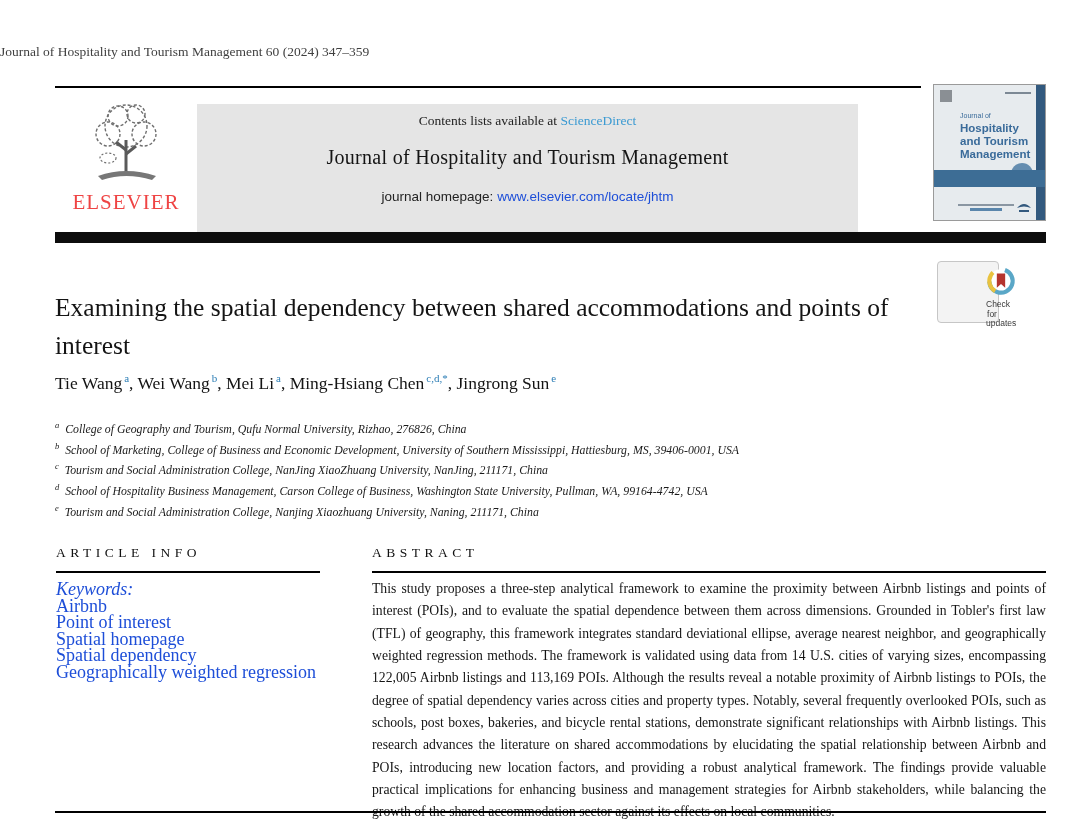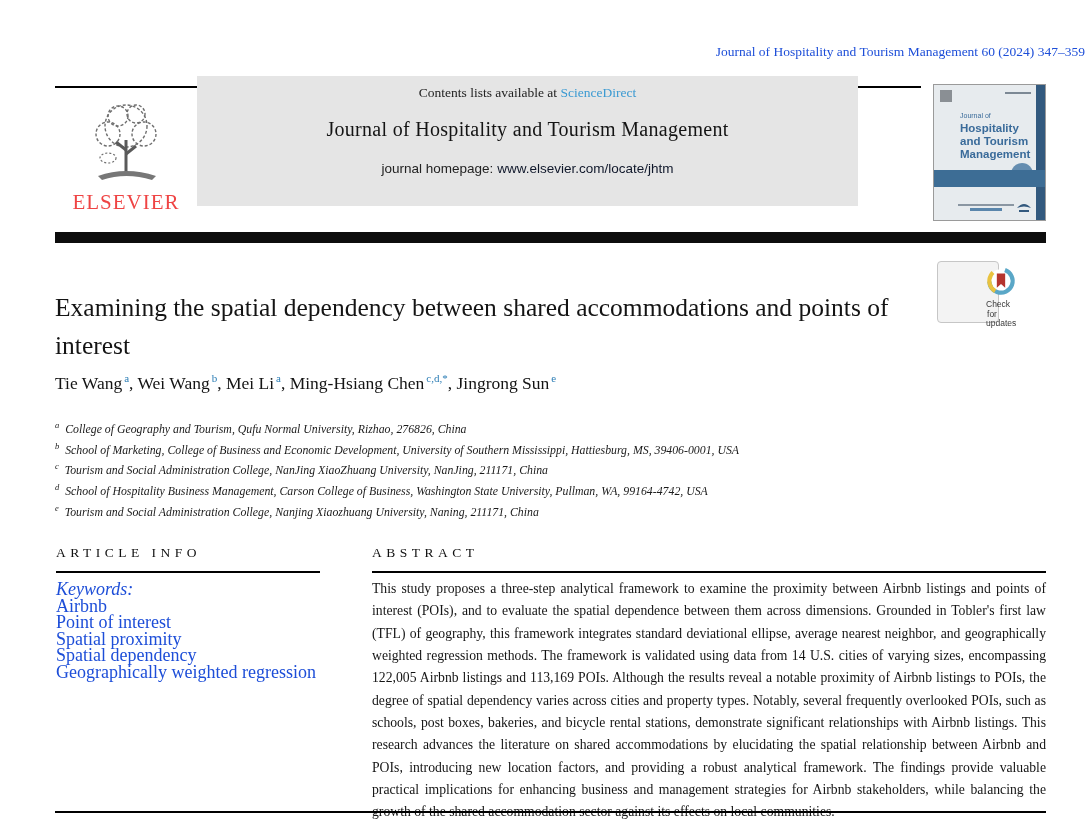--- a/index.html
+++ b/index.html
@@ -6,51 +6,51 @@
   html,body { background:#ffffff; }
   body { font-family:"Liberation Serif", serif; color:#111; }
   #page {
     position:relative; width:1085px; height:836px; background:#fff;
     overflow:hidden; margin:0 auto;
   }
 
   
   .journal-ref {
     position:absolute; top:44px; left:0; width:100%;
-    text-align:right; font-size:13.5px; color:#1d4ed8;
+    text-align:left; font-size:13.5px; color:#404040;
   }
 
   
   .top-rule   { position:absolute; left:55px; top:86px;  width:866px; height:2px;  background:#000; }
   .black-bar  { position:absolute; left:55px; top:232px; width:991px; height:11px; background:#0d0d0d; }
   .left-rule  { position:absolute; left:56px; top:571px; width:264px; height:2px;  background:#000; }
   .right-rule { position:absolute; left:372px; top:571px; width:674px; height:2px; background:#000; }
   .bottom-rule{ position:absolute; left:55px; top:811px; width:991px; height:2px;  background:#000; }
 
   
   .logo-block { position:absolute; left:55px; top:94px; width:142px; height:130px; background:#fff; text-align:center; }
   .logo-block svg { display:block; margin:2px auto 0 auto; }
   .elsevier-word {
     font-size:21px; letter-spacing:1px; color:#ef4444;
     font-family:"Liberation Serif", serif; margin-top:-2px;
   }
 
   
   .banner {
-    position:absolute; left:197px; top:76px; width:661px; height:130px;
+    position:absolute; left:197px; top:104px; width:661px; height:130px;
     background:#e5e5e5; text-align:center;
   }
   .banner .contents { margin-top:9px; font-size:13.5px; color:#222; }
   .banner .contents .link { color:#3b9ad2; }
   .banner .jname { margin-top:17px; font-size:20px; color:#141414; letter-spacing:0.3px; }
   .banner .homepage {
     margin-top:20px; font-size:13.5px; color:#222;
     font-family:"Liberation Sans", sans-serif;
   }
-  .banner .homepage .link { color:#0f172a; }
+  .banner .homepage .link { color:#1d4ed8; }
 
   
   .cover {
     position:absolute; left:933px; top:84px; width:113px; height:137px;
     background:#e7ebee; border:1px solid #9a9a9a;
   }
   .cover .stripe { position:absolute; right:0; top:0; width:9px; height:100%; background:#32597e; }
   .cover .minilogo { position:absolute; left:6px; top:5px; width:12px; height:12px; background:#8a8f94; }
   .cover .tinybar { position:absolute; right:14px; top:7px; width:26px; height:2px; background:#7c8894; }
   .cover .ctitle { position:absolute; left:26px; top:24px; color:#3a6b9a; font-family:"Liberation Sans", sans-serif; line-height:13px; }
@@ -188,21 +188,21 @@
   <div class="sec-heading" id="h-info">ARTICLE INFO</div>
   <div class="sec-heading" id="h-abs">ABSTRACT</div>
   <div class="left-rule"></div>
   <div class="right-rule"></div>
 
   <div class="keywords">
     <div class="kw-label">Keywords:</div>
     <div id="kw-items">
         <div>Airbnb</div>
         <div>Point of interest</div>
-        <div>Spatial proximity</div>
+        <div>Spatial homepage</div>
         <div>Spatial dependency</div>
         <div>Geographically weighted regression</div>
       </div>
   </div>
 
   <div class="abstract">This study proposes a three-step analytical framework to examine the proximity between Airbnb listings and points of interest (POIs), and to evaluate the spatial dependence between them across dimensions. Grounded in Tobler's first law (TFL) of geography, this framework integrates standard deviational ellipse, average nearest neighbor, and geographically weighted regression methods. The framework is validated using data from 14 U.S. cities of varying sizes, encompassing 122,005 Airbnb listings and 113,169 POIs. Although the results reveal a notable proximity of Airbnb listings to POIs, the degree of spatial dependency varies across cities and property types. Notably, several frequently overlooked POIs, such as schools, post boxes, bakeries, and bicycle rental stations, demonstrate significant relationships with Airbnb listings. This research advances the literature on shared accommodations by elucidating the spatial relationship between Airbnb and POIs, introducing new location factors, and providing a robust analytical framework. The findings provide valuable practical implications for enhancing business and management strategies for Airbnb stakeholders, while balancing the growth of the shared accommodation sector against its effects on local communities.</div>
 
   <div class="bottom-rule"></div>
 </div>
 

